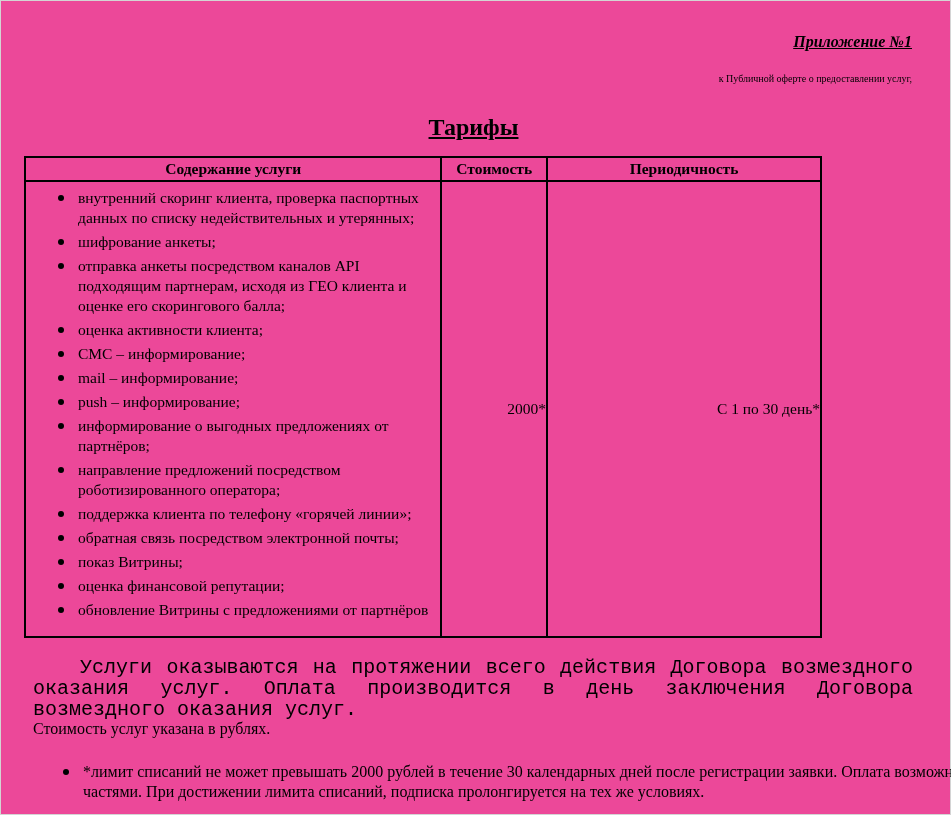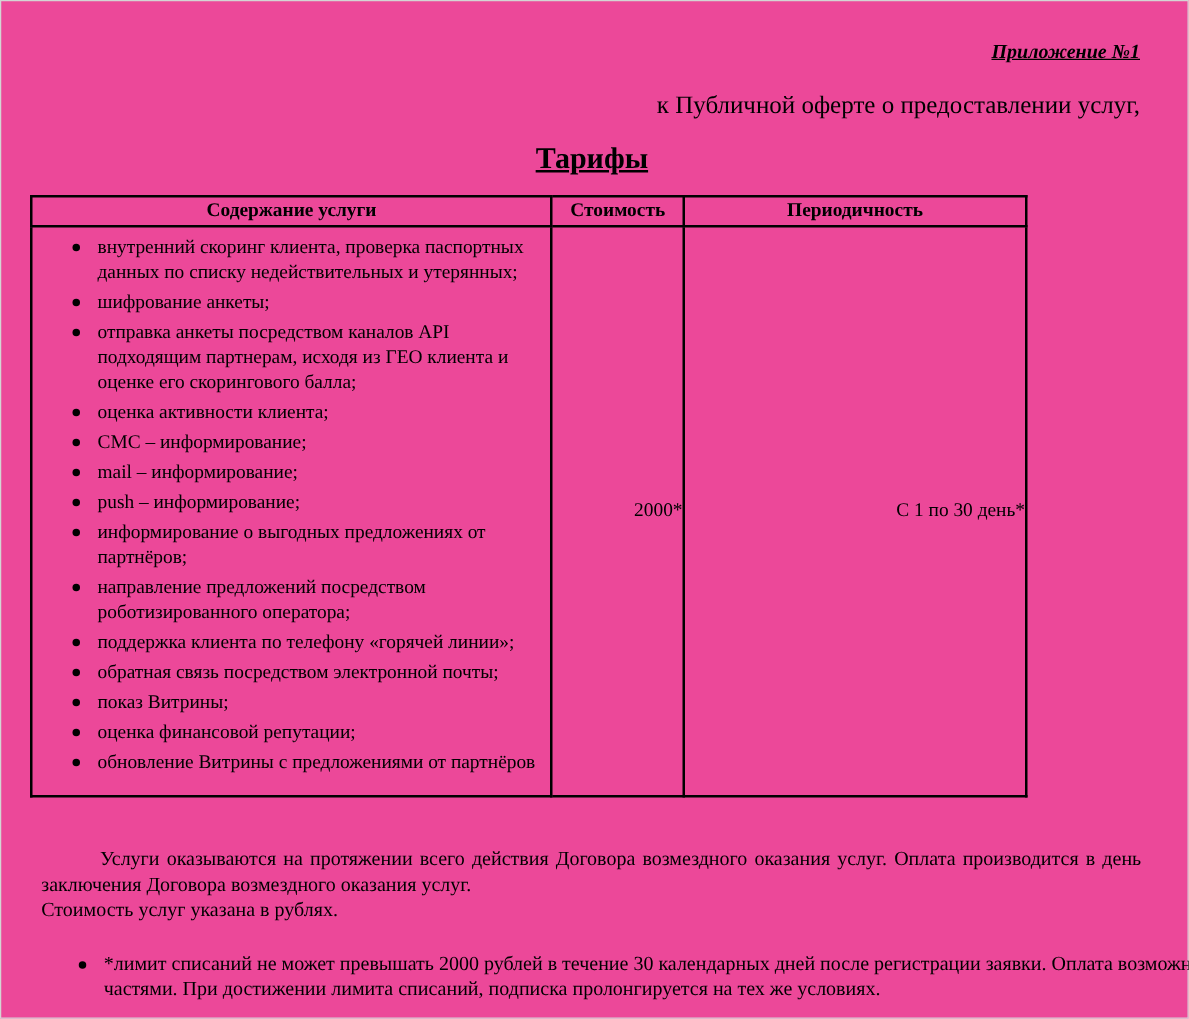--- a/index.html
+++ b/index.html
@@ -14,21 +14,21 @@
     border: 1px solid #d4d4d4;
     background: #ec4899;
   }
   .appendix {
     position: absolute; right: 38px; top: 32px;
     font-size: 16px; font-weight: bold; font-style: italic;
     text-decoration: underline;
   }
   .offer-line {
     position: absolute; right: 38px; top: 72px;
-    font-size: 20px;
+    font-size: 10px;
     text-align: center;
   }
   .doc-title {
     position: absolute; left: 0; width: 945px; top: 113px;
     text-align: center; font-size: 24px; font-weight: bold;
     text-decoration: underline;
   }
   table.tariffs {
     position: absolute; left: 23px; top: 155px;
     width: 798px; border-collapse: collapse;
@@ -52,23 +52,24 @@
   }
   ul.svc li {
     position: relative; line-height: 20px; margin-bottom: 4px;
     padding-right: 5px;
   }
   ul.svc li::before {
     content: ""; position: absolute; left: -20px; top: 7px;
     width: 6px; height: 6px; border-radius: 50%; background: #000;
   }
   .para1 {
-    position: absolute; left: 32px; top: 676px; width: 880px;
-    font-size: 16px; line-height: 21px; text-align: justify;
+    position: absolute; left: 32px; top: 656px; width: 880px;
+    font-size: 20px; line-height: 21px; text-align: justify;
     text-indent: 47px;
+    font-family: Liberation Mono, monospace;
   }
   .para2 {
     position: absolute; left: 32px; top: 717px;
     font-size: 16px; line-height: 21px;
   }
   ul.notes {
     position: absolute; left: 32px; top: 761px; width: 880px;
     margin: 0; padding: 0 0 0 50px; list-style: none;
     font-size: 16px; line-height: 20px;
   }

